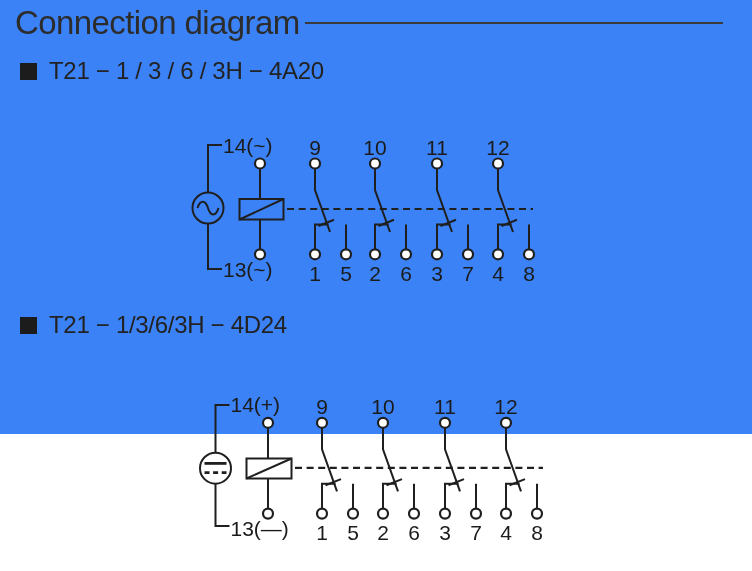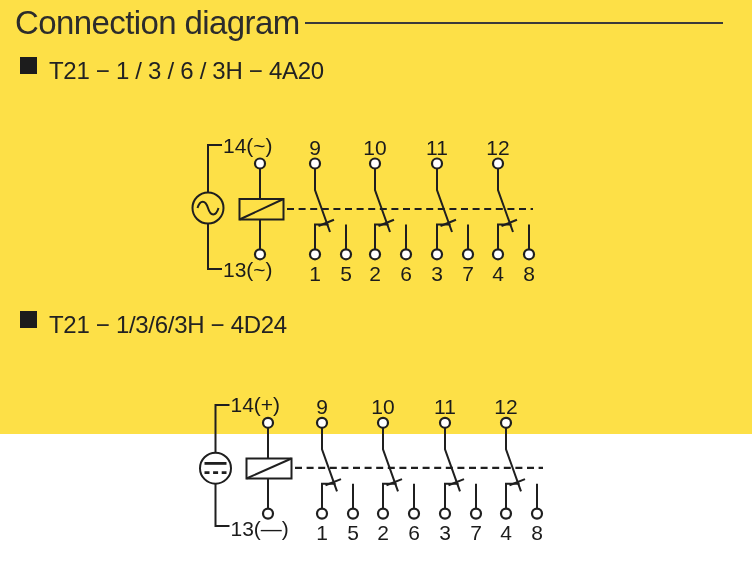--- a/index.html
+++ b/index.html
@@ -1,25 +1,25 @@
 <!DOCTYPE html>
 <html><head>
 <meta charset="utf-8">
 <style>
   *{margin:0;padding:0;box-sizing:border-box}
   html,body{background:#fff}
   body{width:752px;height:571px;position:relative;overflow:hidden;
        font-family:"Liberation Sans",sans-serif;color:#222}
-  .page{position:absolute;left:0;top:0;width:752px;height:434px;background:#fde047}
+  .page{position:absolute;left:0;top:0;width:752px;height:434px;background:#3b82f6}
 
   .title{position:absolute;left:15px;top:5px;font-size:33px;line-height:36px;
          letter-spacing:-0.6px;color:#2c2c2c;white-space:nowrap}
   .title-rule{position:absolute;left:305px;top:22px;width:418px;height:2.4px;background:#3a3a3a}
 
-  .section{position:absolute;display:flex;gap:12px;
+  .section{position:absolute;display:flex;align-items:center;gap:12px;
            font-size:24px;letter-spacing:-0.3px;color:#222;white-space:nowrap}
   .section .bullet{width:17px;height:17px;background:#1c1c1c;flex:0 0 auto}
   .s1{left:20px;top:57px}
   .s2{left:20px;top:311px}
 
   svg{position:absolute;overflow:visible}
   .ln{fill:none;stroke:#1f1f1f;stroke-width:2;stroke-linejoin:miter}
   .thin{stroke-width:2}
   .thick{stroke-width:2.8}
   .term{fill:#ffffff;stroke:#1f1f1f;stroke-width:2.2}

